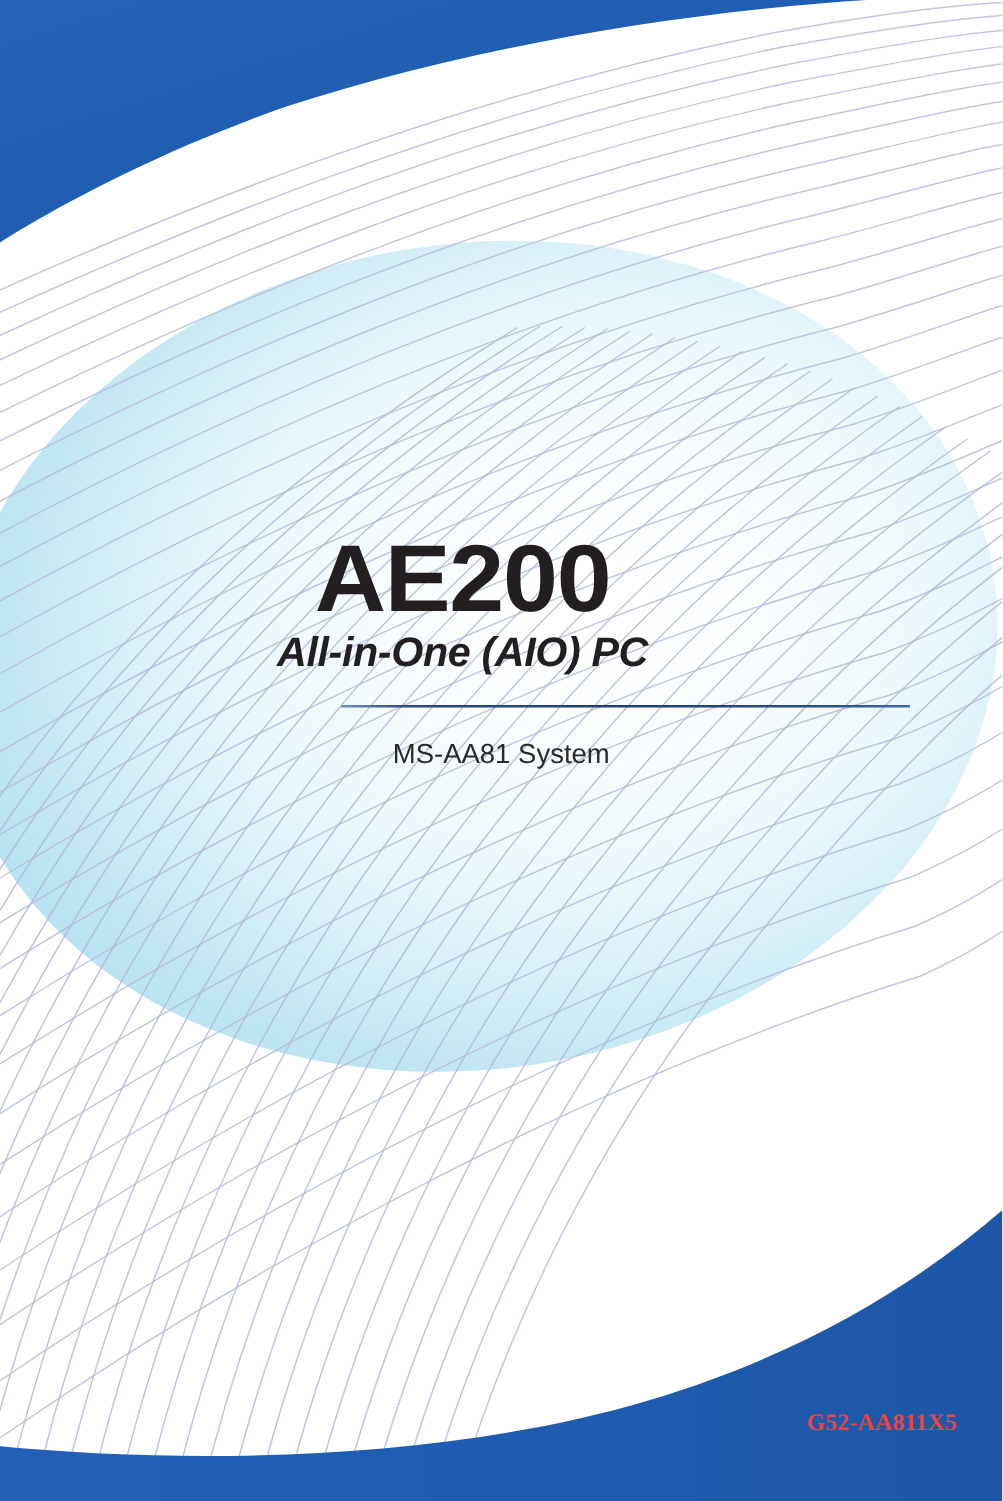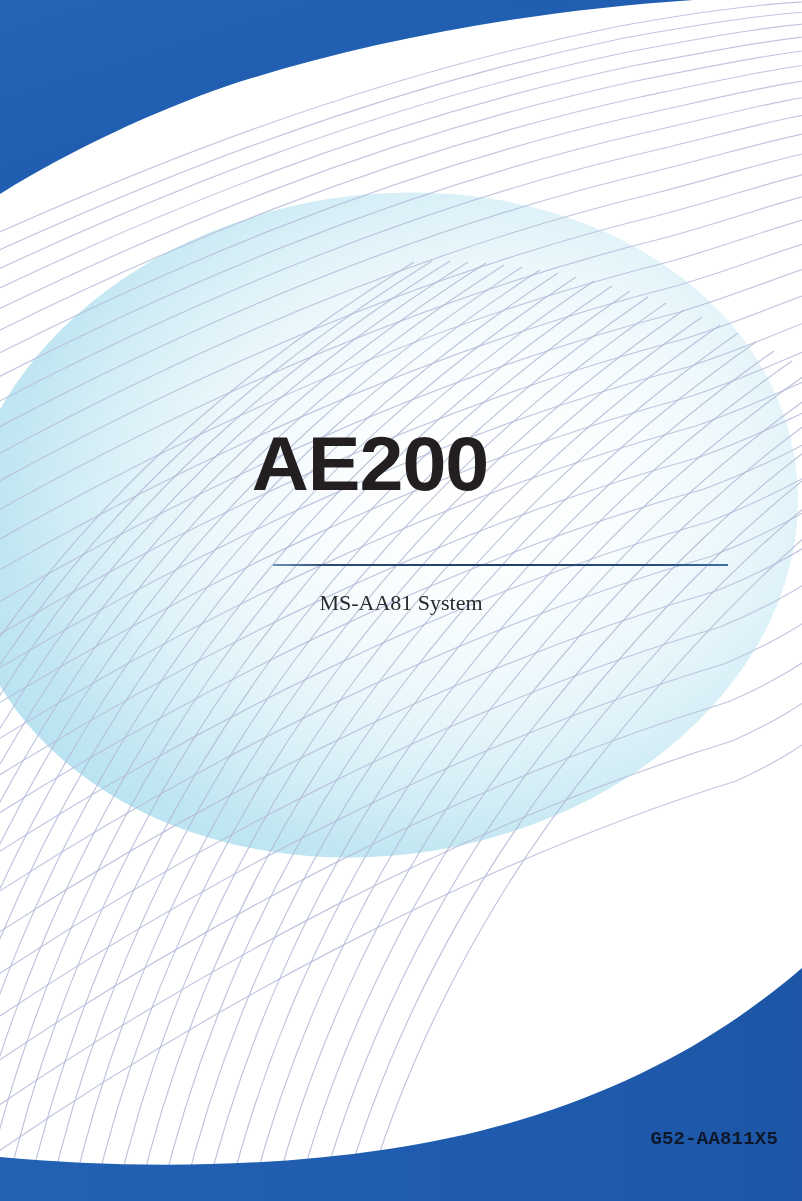--- a/index.html
+++ b/index.html
@@ -76,38 +76,38 @@
         #3f6fa8 100%);
     z-index: 5;
   }
 
   #model-line {
     position: absolute;
     left: 0;
     top: 589px;
     width: 802px;
     text-align: center;
-    font-family: Liberation Serif, serif;
+    font-family: Liberation Sans, sans-serif;
     font-weight: normal;
     font-size: 22px;
     line-height: 28px;
     color: #2a2a2c;
     z-index: 5;
   }
 
   
   #doc-code {
     position: absolute;
-    right: 24px;
+    right: 36px;
     top: 1128px;
-    font-family: Liberation Mono, monospace;
+    font-family: Liberation Serif, serif;
     font-weight: bold;
     font-size: 19px;
     letter-spacing: 0.2px;
-    color: #0f172a;
+    color: #ef4444;
     z-index: 6;
   }
 </style>
 </head>
 <body>
 
 <div id="cover">
 
   <svg id="art" viewBox="0 0 802 1201" width="802" height="1201" xmlns="http://www.w3.org/2000/svg" aria-hidden="true">
     <defs>
@@ -220,20 +220,21 @@
       <path d="M0,1157
                C160,1172 360,1168 520,1120
                C640,1084 730,1030 802,968
                L802,1201 L0,1201 Z" fill="url(#blueBotGrad)"></path>
 
     </g>
   </svg>
 
   <div id="title-block">
     <div id="product-title">AE200</div>
+    <div id="product-subtitle">All-in-One (AIO) PC</div>
   </div>
 
   <div id="divider"></div>
 
   <div id="model-line">MS-AA81 System</div>
 
   <div id="doc-code">G52-AA811X5</div>
 
 </div>
 

